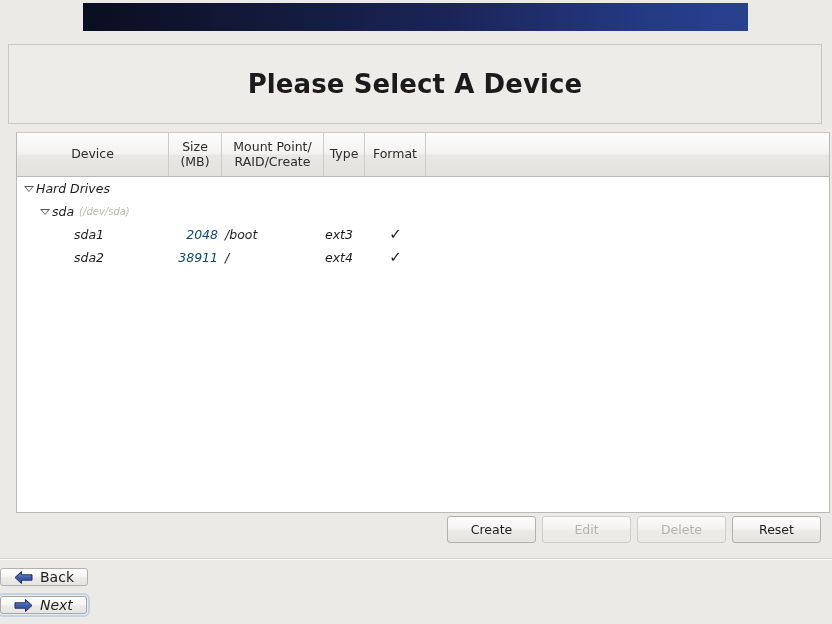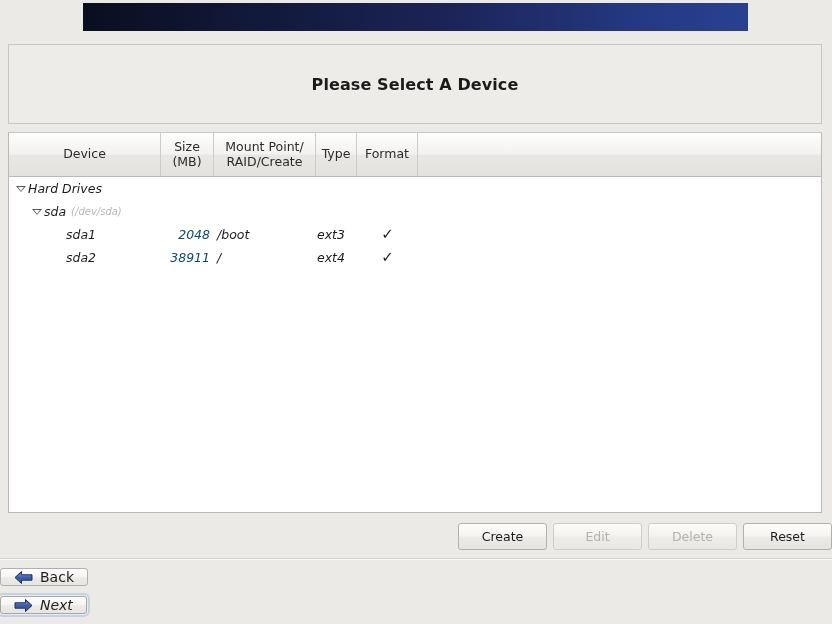--- a/index.html
+++ b/index.html
@@ -36,31 +36,31 @@
     left: 8px; top: 44px;
     width: 814px; height: 80px;
     box-sizing: border-box;
     background: #edece8;
     border: 1px solid #c8c6c2;
     display: flex;
     align-items: center;
     justify-content: center;
   }
   #title-text {
-    font-size: 16px;
+    font-size: 26px;
     font-weight: bold;
     color: #1b1b1b;
     letter-spacing: 0.1px;
     text-align: right;
   }
 
   
   #table-panel {
     position: absolute;
-    left: 8px; top: 132px;
+    left: 16px; top: 132px;
     width: 814px; height: 381px;
     box-sizing: border-box;
     background: #ffffff;
     border: 1px solid #bbb9b5;
     border-top: 1px solid #c9c7c3;
     overflow: hidden;
   }
   #table-header {
     display: flex;
     height: 44px;
@@ -177,21 +177,21 @@
     margin-left: 5px;
   }
 
   
   #action-row {
     position: absolute;
     left: 0; top: 516px;
     width: 832px; height: 40px;
     display: flex;
     justify-content: flex-end;
-    align-items: center;
+    padding-right: 11px;
     box-sizing: border-box;
     gap: 6px;
   }
   .btn {
     box-sizing: border-box;
     height: 27px;
     min-width: 89px;
     padding: 0 12px;
     background: linear-gradient(to bottom, #fdfdfd 0%, #f6f5f3 45%, #eceae6 55%, #e6e4e0 100%);
     border: 1px solid #b2b0ac;

